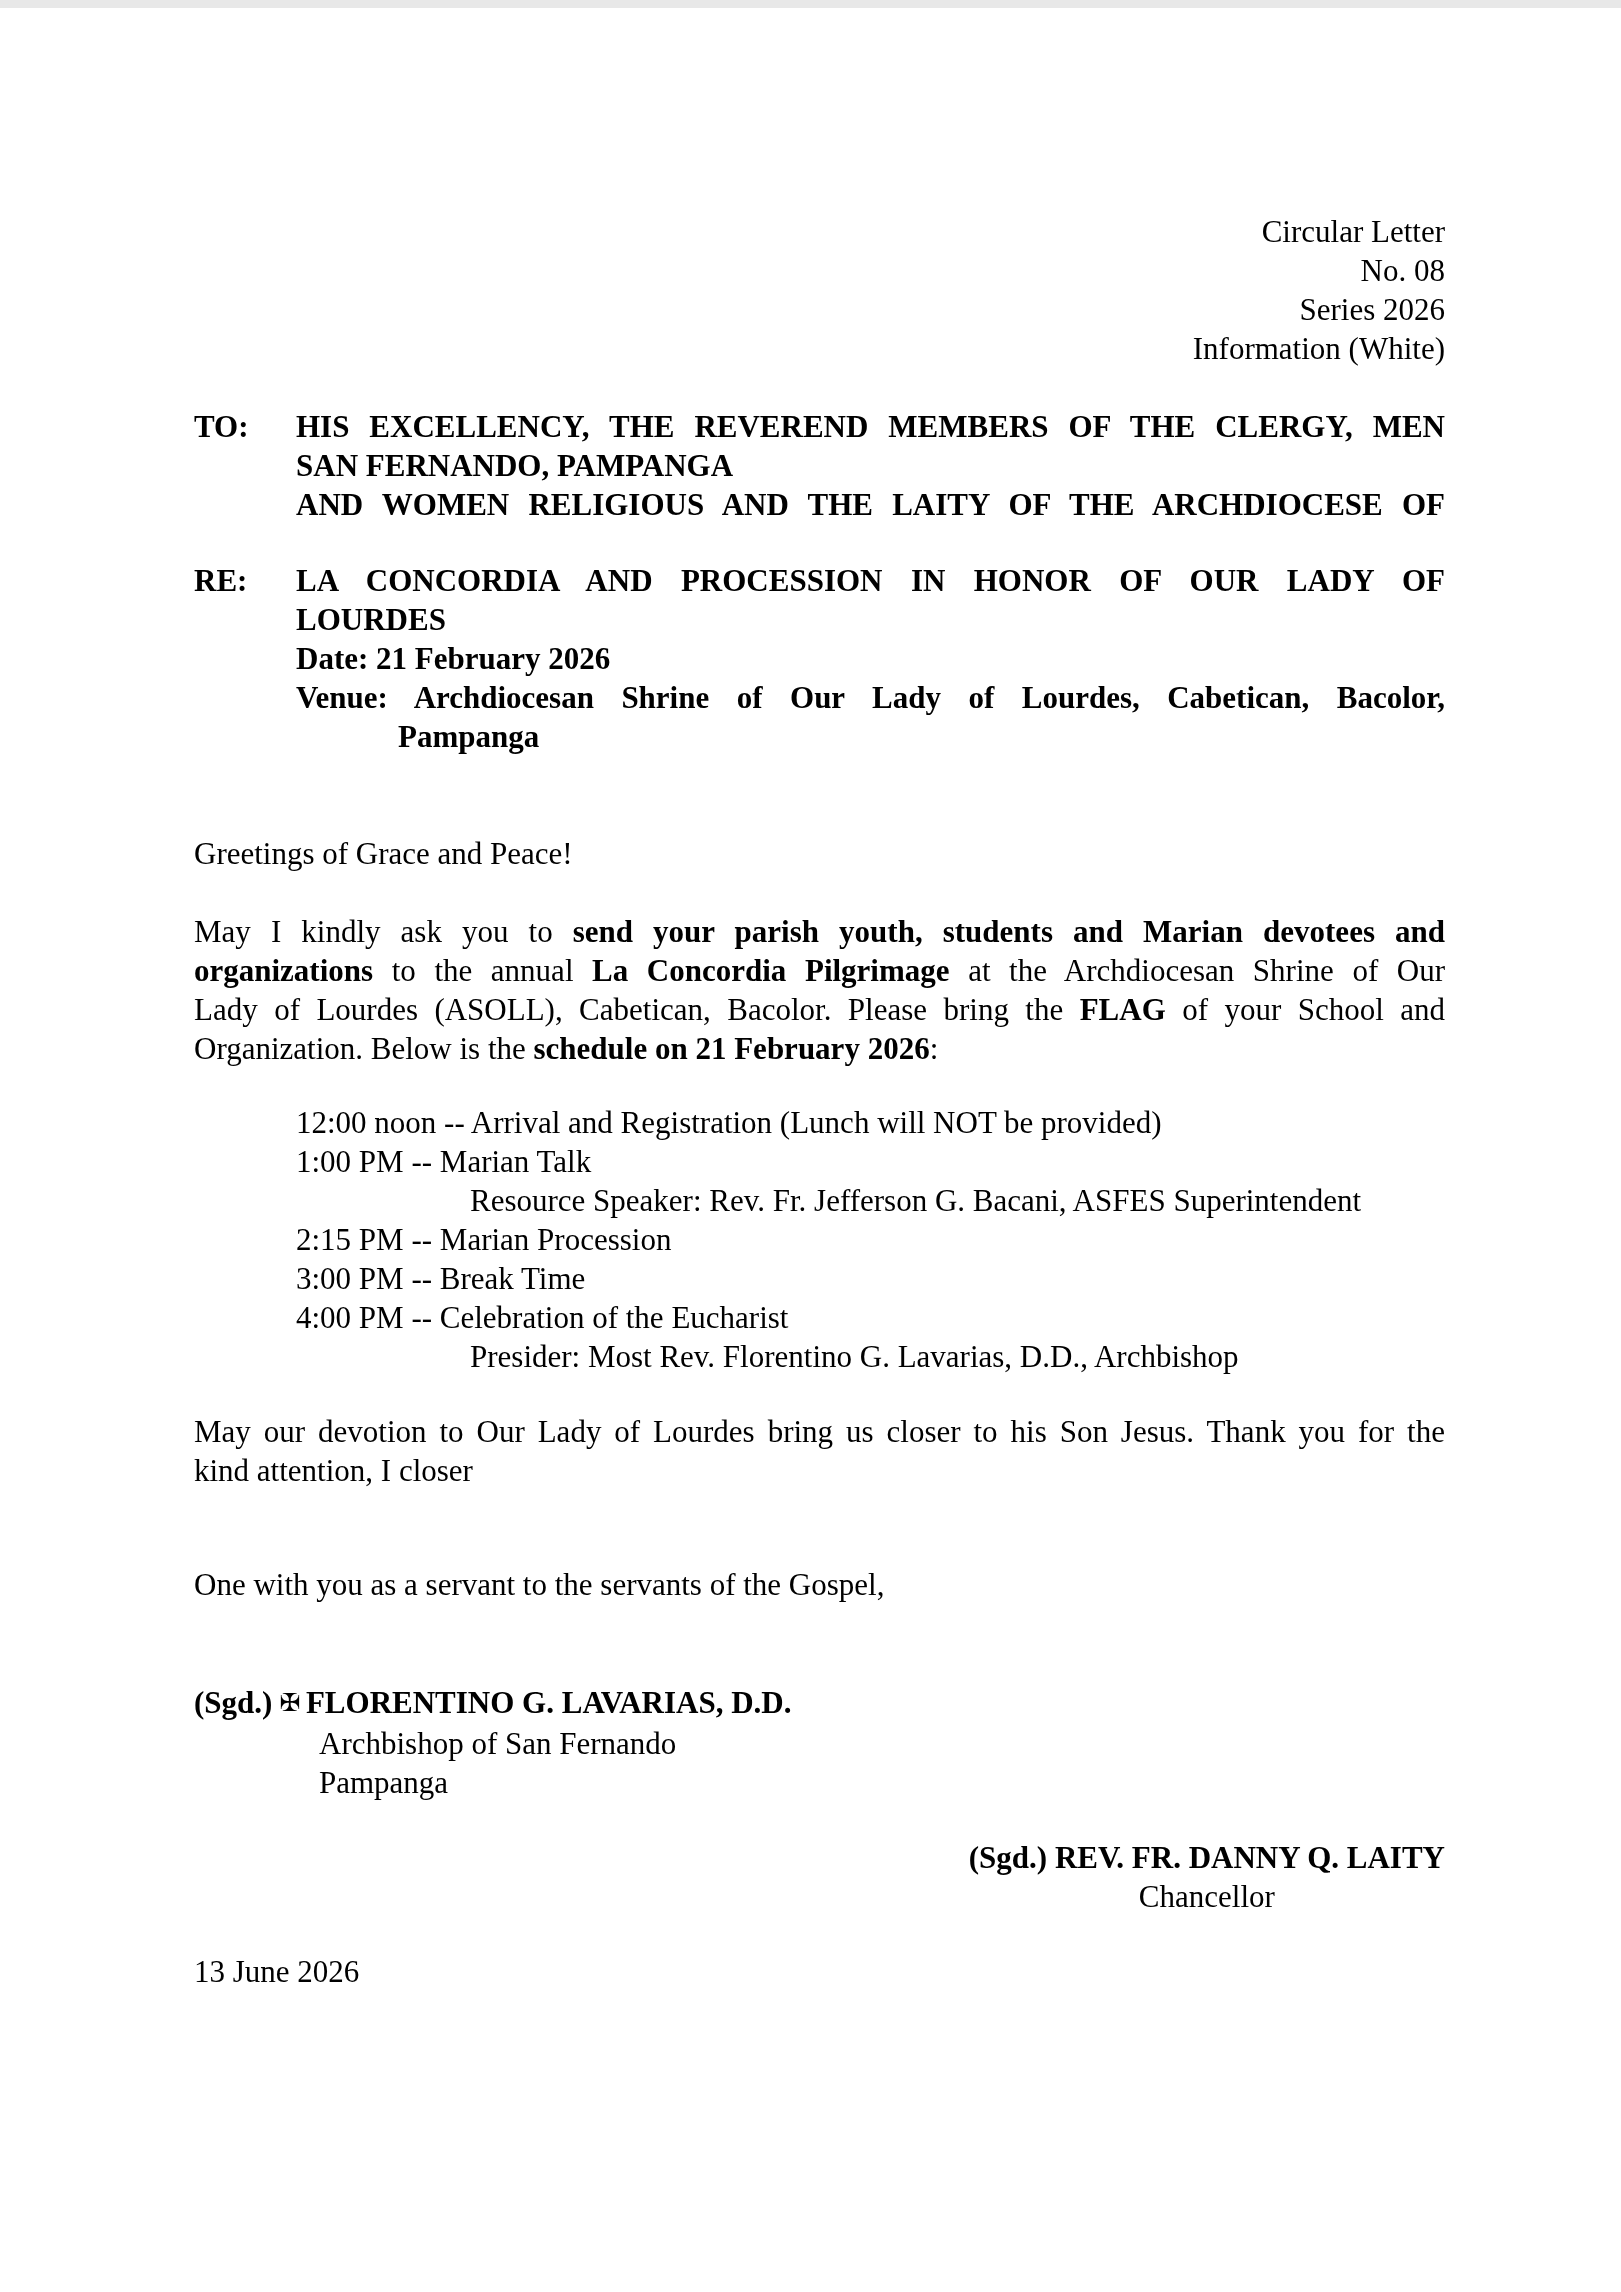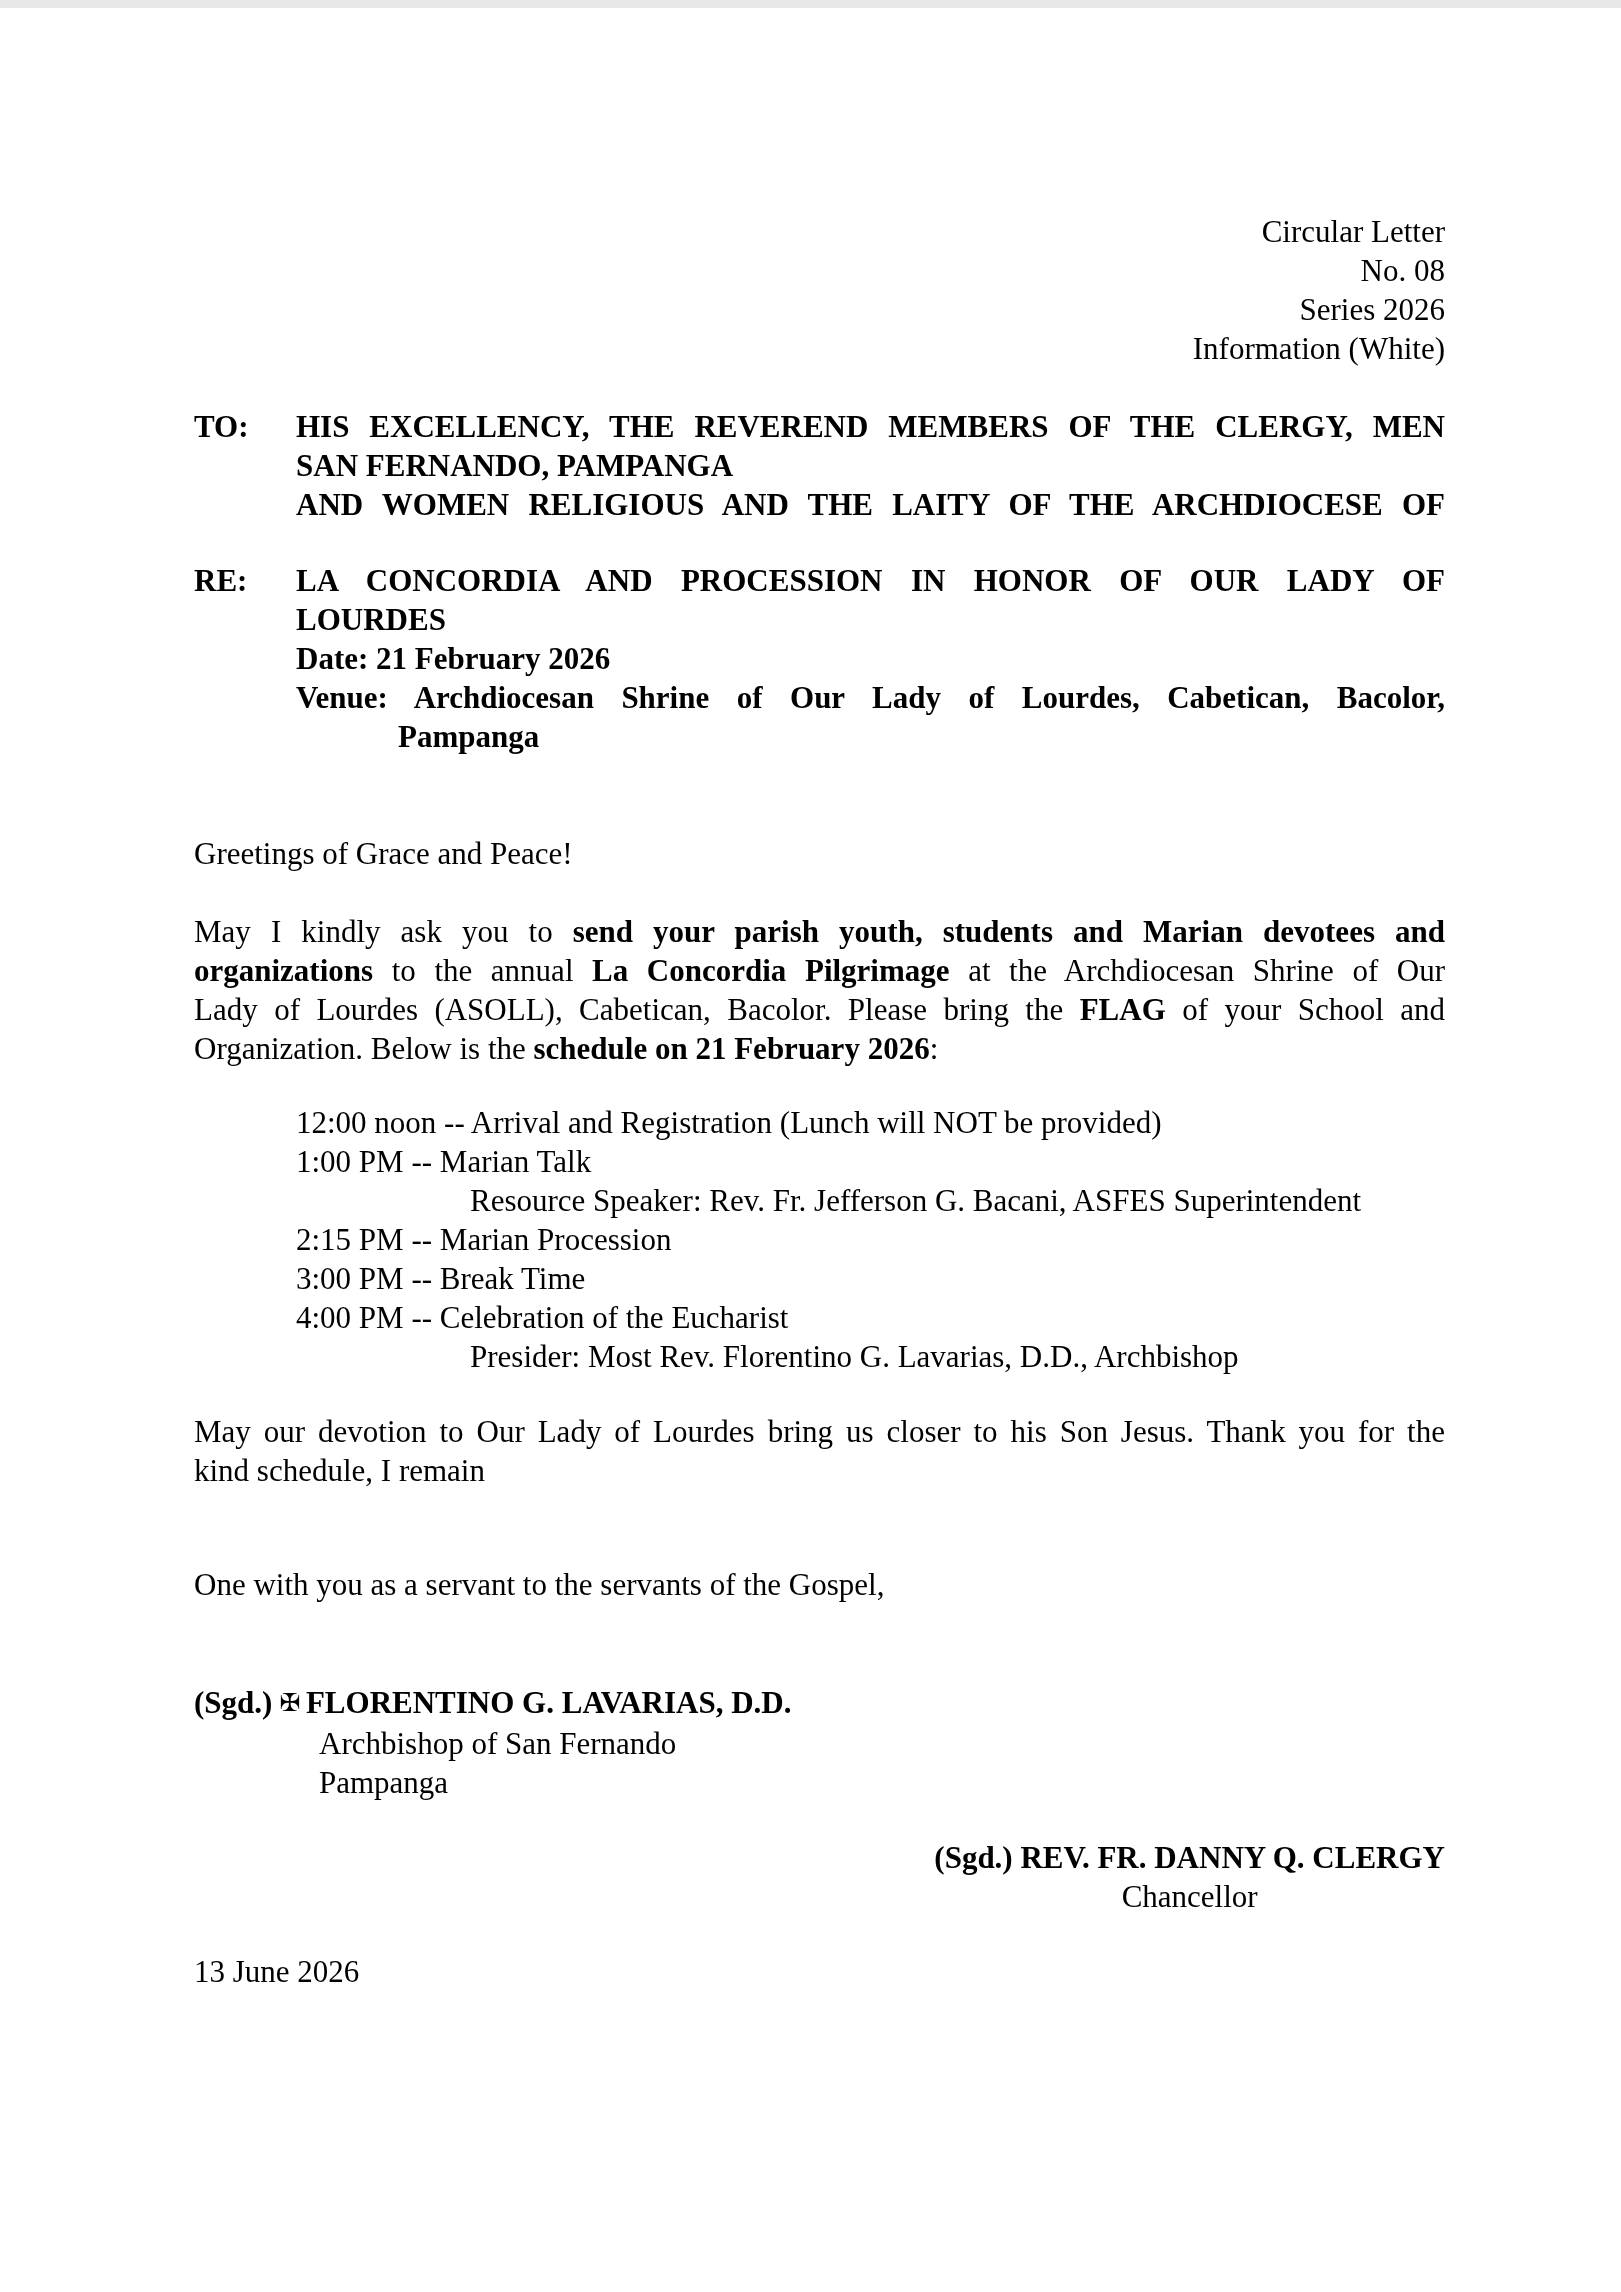--- a/index.html
+++ b/index.html
@@ -89,34 +89,34 @@
     <div>1:00 PM -- Marian Talk</div>
     <div class="sub">Resource Speaker: Rev. Fr. Jefferson G. Bacani, ASFES Superintendent</div>
     <div>2:15 PM -- Marian Procession</div>
     <div>3:00 PM -- Break Time</div>
     <div>4:00 PM -- Celebration of the Eucharist</div>
     <div class="sub">Presider: Most Rev. Florentino G. Lavarias, D.D., Archbishop</div>
   </div>
 
   <div class="close">
     <div class="jline">May our devotion to Our Lady of Lourdes bring us closer to his Son Jesus. Thank you for the</div>
-    <div>kind schedule, I remain</div>
+    <div>kind attention, I closer</div>
   </div>
 
   <div class="vale">One with you as a servant to the servants of the Gospel,</div>
 
   <div class="sig-left">
     <div><span class="b">(Sgd.)</span><span class="b cross">✠</span><span class="b">FLORENTINO G. LAVARIAS, D.D.</span></div>
     <div class="t">Archbishop of San Fernando</div>
     <div class="t">Pampanga</div>
   </div>
 
   <div class="sig-right">
     <div class="inner">
-      <div class="b">(Sgd.) REV. FR. DANNY Q. CLERGY</div>
+      <div class="b">(Sgd.) REV. FR. DANNY Q. LAITY</div>
       <div>Chancellor</div>
     </div>
   </div>
 
   <div class="dateline">13 June 2026</div>
 
 </div>
 
 
 </body></html>

